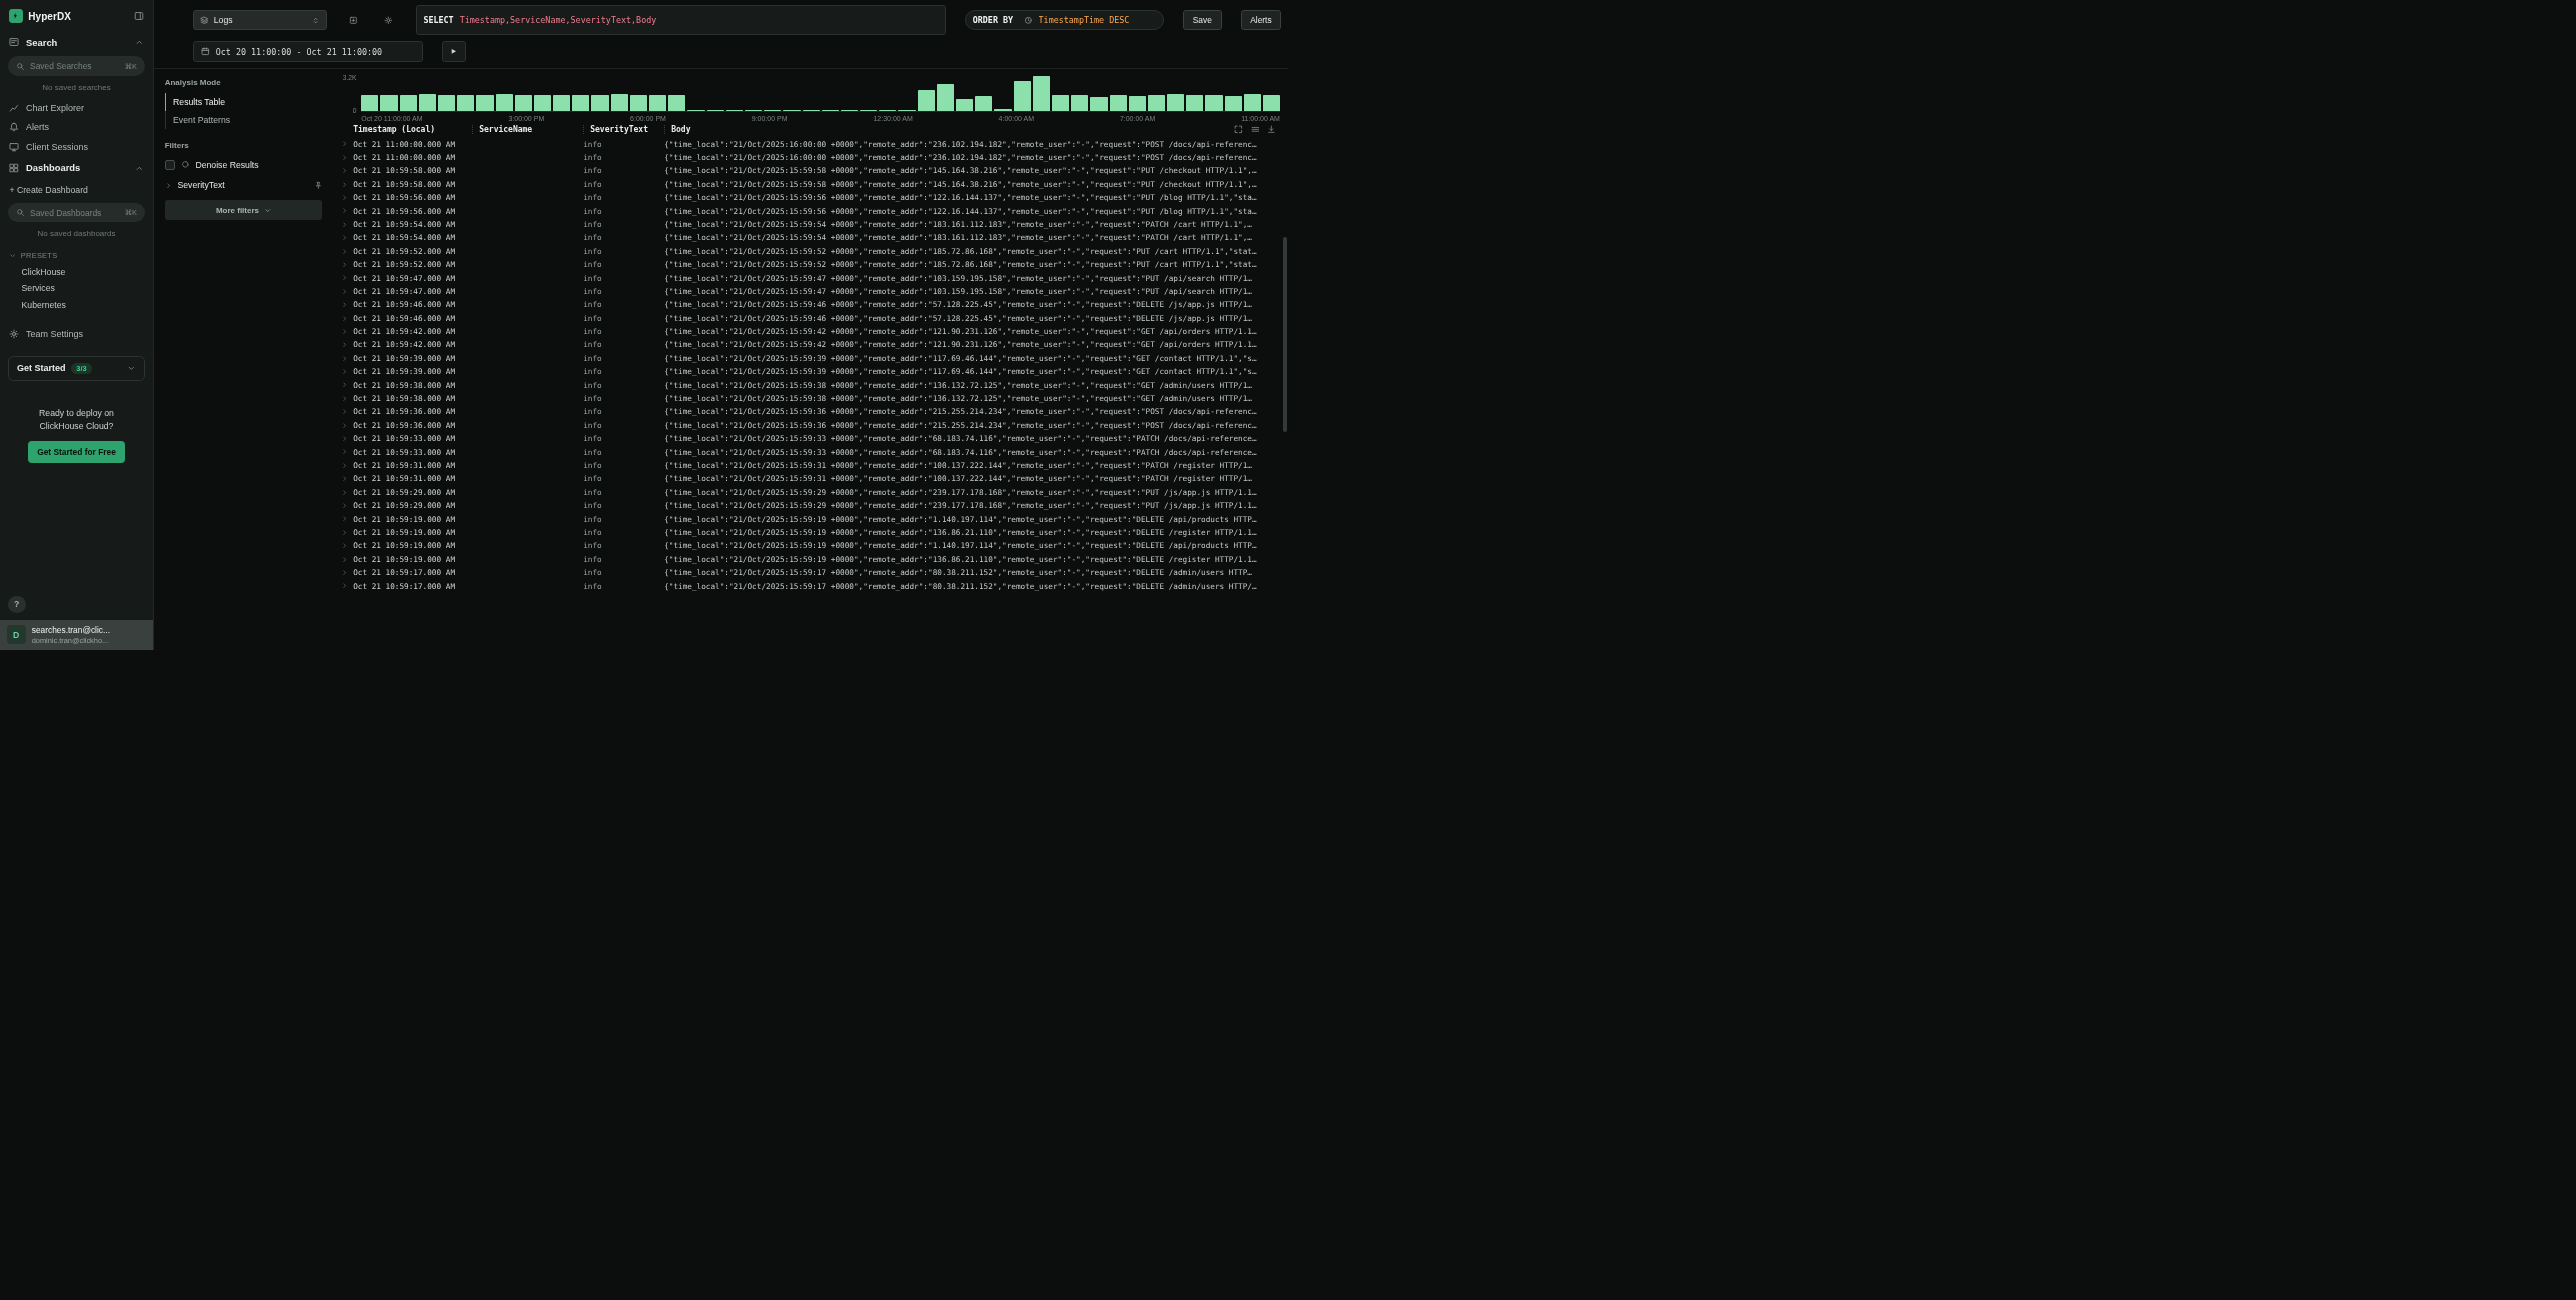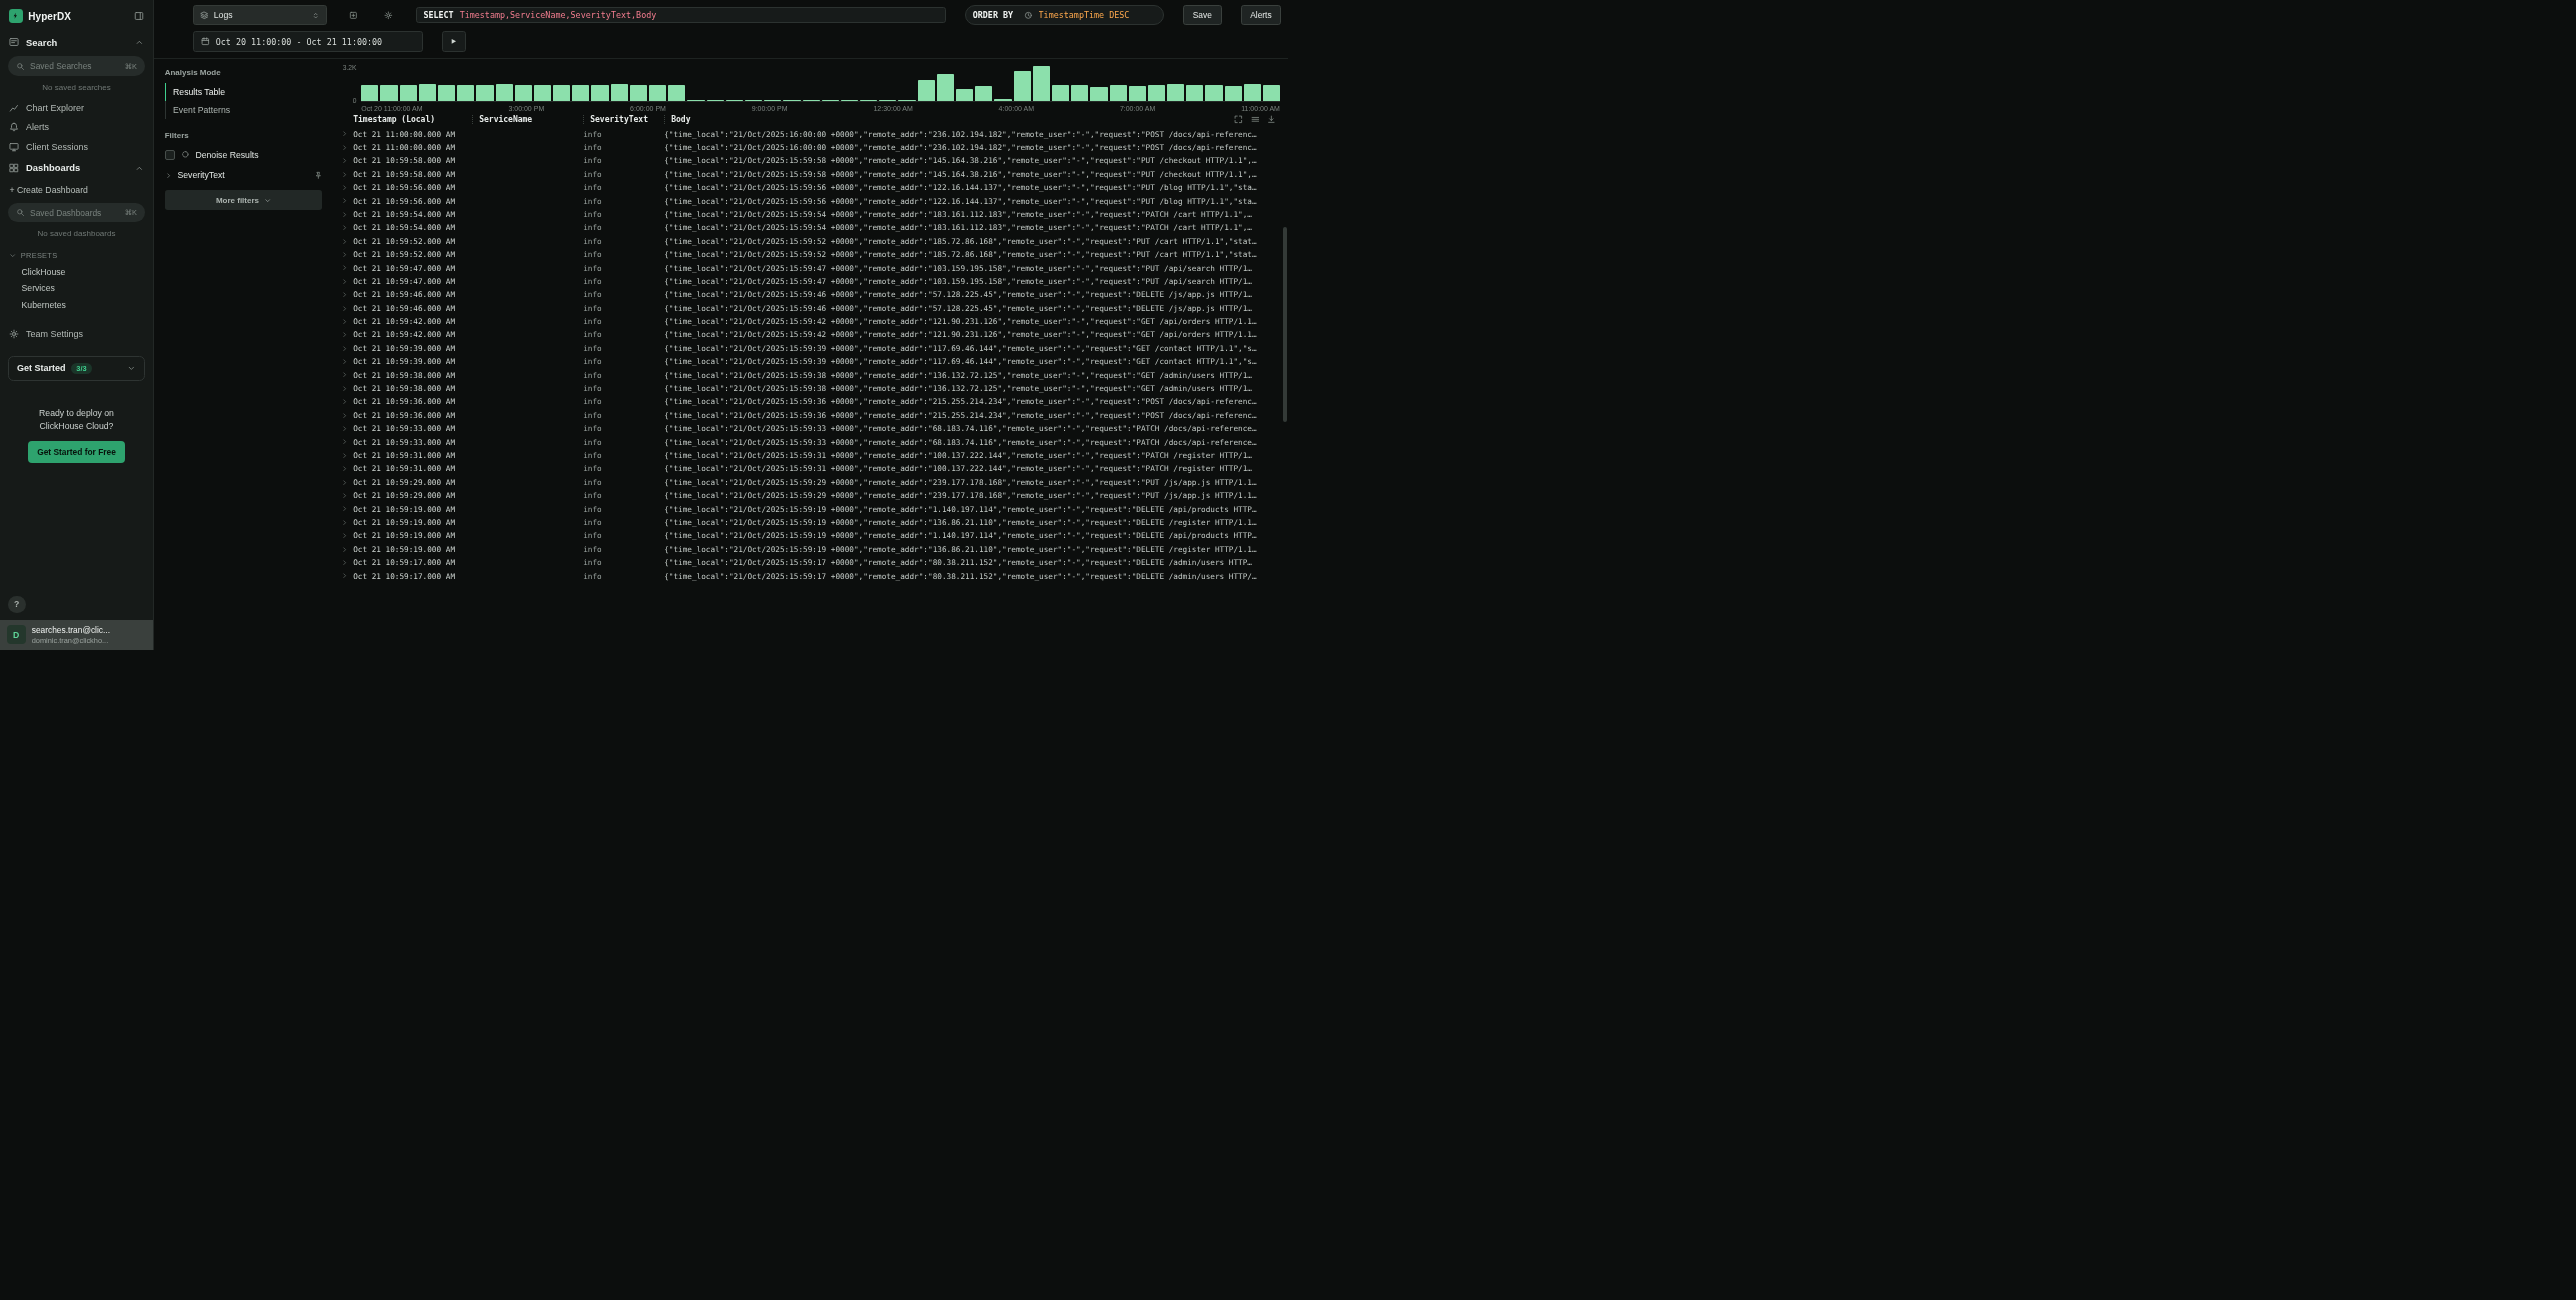--- a/index.html
+++ b/index.html
@@ -44,21 +44,21 @@
 
   
   .main { flex:1; min-width:0; display:flex; flex-direction:column; }
   .topbar { padding:5.4px 6.7px 6px; display:flex; flex-direction:column; gap:5.4px; border-bottom:0.7px solid #1e2321; }
   .tb-row { display:flex; align-items:center; gap:19px;margin-left:32px; }
   .box { background:#171b1a; border:0.7px solid #2c3230; border-radius:2.7px; display:flex; align-items:center; }
   .source-select { width:134px; height:20px; background:#262b29; border:0.7px solid #343a37; border-radius:2.7px; display:flex; align-items:center; gap:5.4px; padding:0 6px; font-size:8.7px; color:#e0e5e2; cursor:pointer; }
   .source-select .icon { color:#9aa29e; }
   .source-select .updown { margin-left:auto; color:#8a928e; }
   .mini-btn { width:16px; height:16px; display:flex; align-items:center; justify-content:center; background:none; border:none; color:#8a928e; cursor:pointer; }
-  .sql-editor { flex:1; min-width:0; height:16px; padding:0 6.7px; font-family:"DejaVu Sans Mono", monospace; font-size:8.4px; overflow:hidden; white-space:nowrap; cursor:text; }
+  .sql-editor { flex:1; min-width:0; height:30px; padding:0 6.7px; font-family:"DejaVu Sans Mono", monospace; font-size:8.4px; overflow:hidden; white-space:nowrap; cursor:text; }
   .sql-kw { color:#f1f4f2; font-weight:700; margin-right:6px; }
   .sql-cols { color:#f27d8f; }
   .orderby { width:199px; min-width:199px; height:20px; padding:0 6.7px; font-family:"DejaVu Sans Mono", monospace; font-size:8.4px; gap:5.4px; cursor:text;border-radius:10px; }
   .orderby .icon { color:#8f9793; }
   .orderby-val { color:#ffa94d; white-space:nowrap; overflow:hidden; }
   .btn { height:20px; background:#1f2423; border:0.7px solid #3a403d; border-radius:2.7px; color:#e7ebe9; padding:0 8.7px; font-size:8.4px; display:flex; align-items:center; cursor:pointer; font-family:"Liberation Sans",sans-serif; }
   .search-box { flex:1; min-width:0; height:21.5px; padding:0 7.4px; gap:6px; }
   .search-box input { flex:1; min-width:0; background:transparent; border:none; outline:none; color:#cfd5d2; font-size:8.7px; font-family:"Liberation Sans",sans-serif; }
   .search-box input::placeholder { color:#6e7673; }
   .lang-toggle { display:flex; gap:4.7px; font-size:8.4px; white-space:nowrap; }

